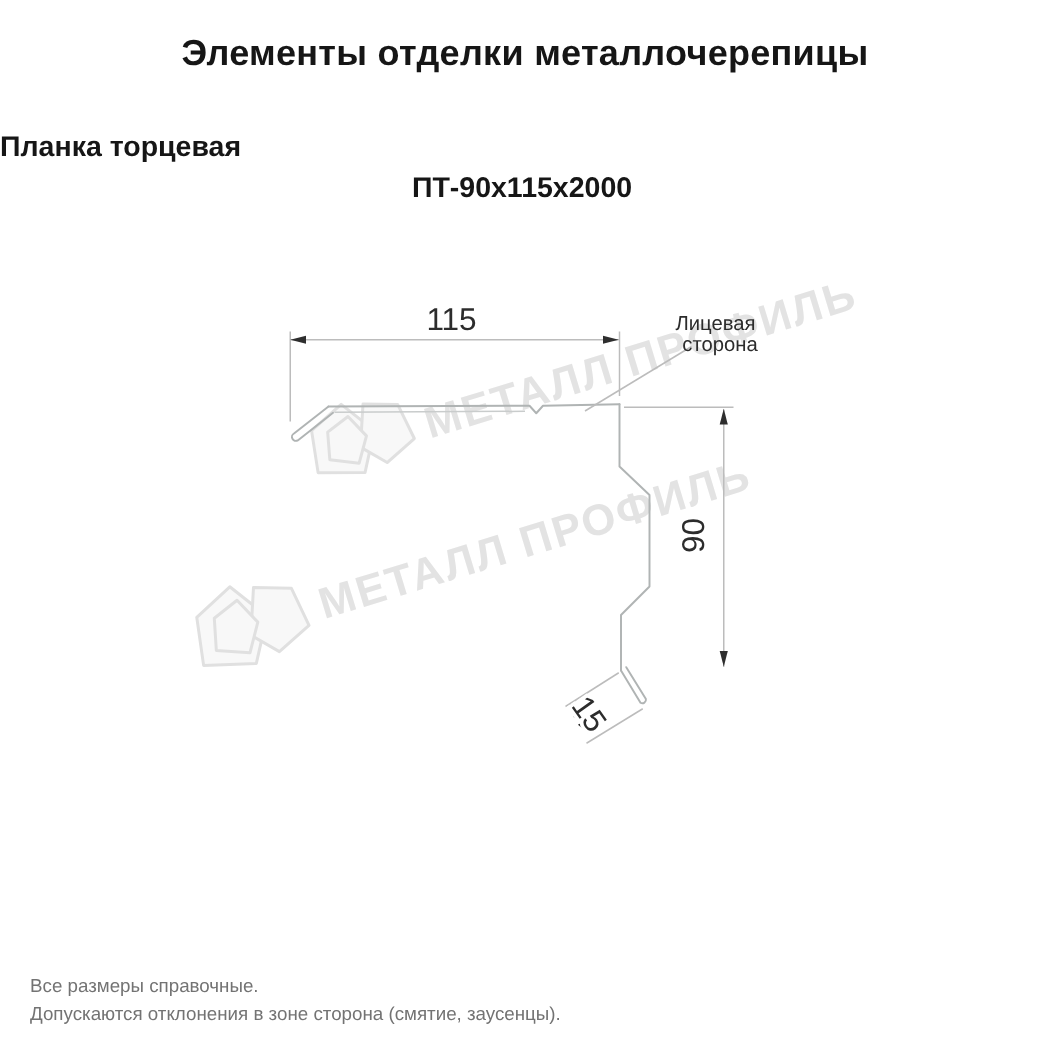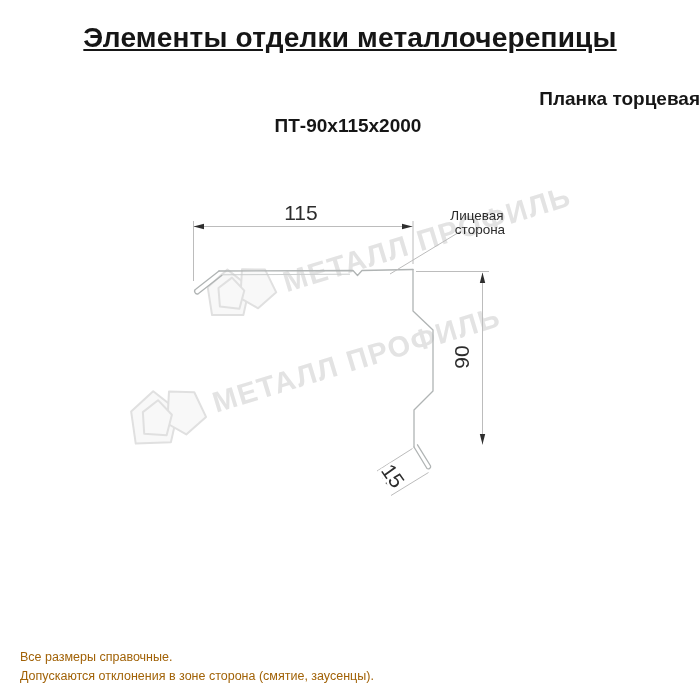--- a/index.html
+++ b/index.html
@@ -6,38 +6,37 @@
   .page{
     position:relative;
     width:700px;height:700px;
     background:#ffffff;
     font-family:"Liberation Sans", sans-serif;
     overflow:hidden;
   }
   .title{
     position:absolute;top:22px;left:0;right:0;
     text-align:center;
-    font-size:28px;font-weight:bold;color:#161616;
+    font-size:24px;font-weight:bold;color:#161616;
     letter-spacing:0.2px;
-    text-decoration:underline;
   }
   .subtitle{
     position:absolute;top:88px;left:0;right:0;
-    text-align:right;
+    text-align:left;
     font-size:19px;font-weight:bold;color:#161616;
   }
   .model{
     position:absolute;top:115px;left:0;right:4px;
     text-align:center;
     font-size:19px;font-weight:bold;color:#161616;
   }
   .drawing-svg{position:absolute;left:0;top:0;}
   .footer{
     position:absolute;left:20px;bottom:14px;
-    font-size:12.5px;color:#a16207;line-height:19px;
+    font-size:12.5px;color:#737373;line-height:19px;
   }
   .dim-text{
     font-family:"Liberation Sans", sans-serif;
     font-size:21px;fill:#2c2c2c;
   }
   .label-text{
     font-family:"Liberation Sans", sans-serif;
     font-size:13.5px;fill:#2c2c2c;
   }
   .wm-text{

